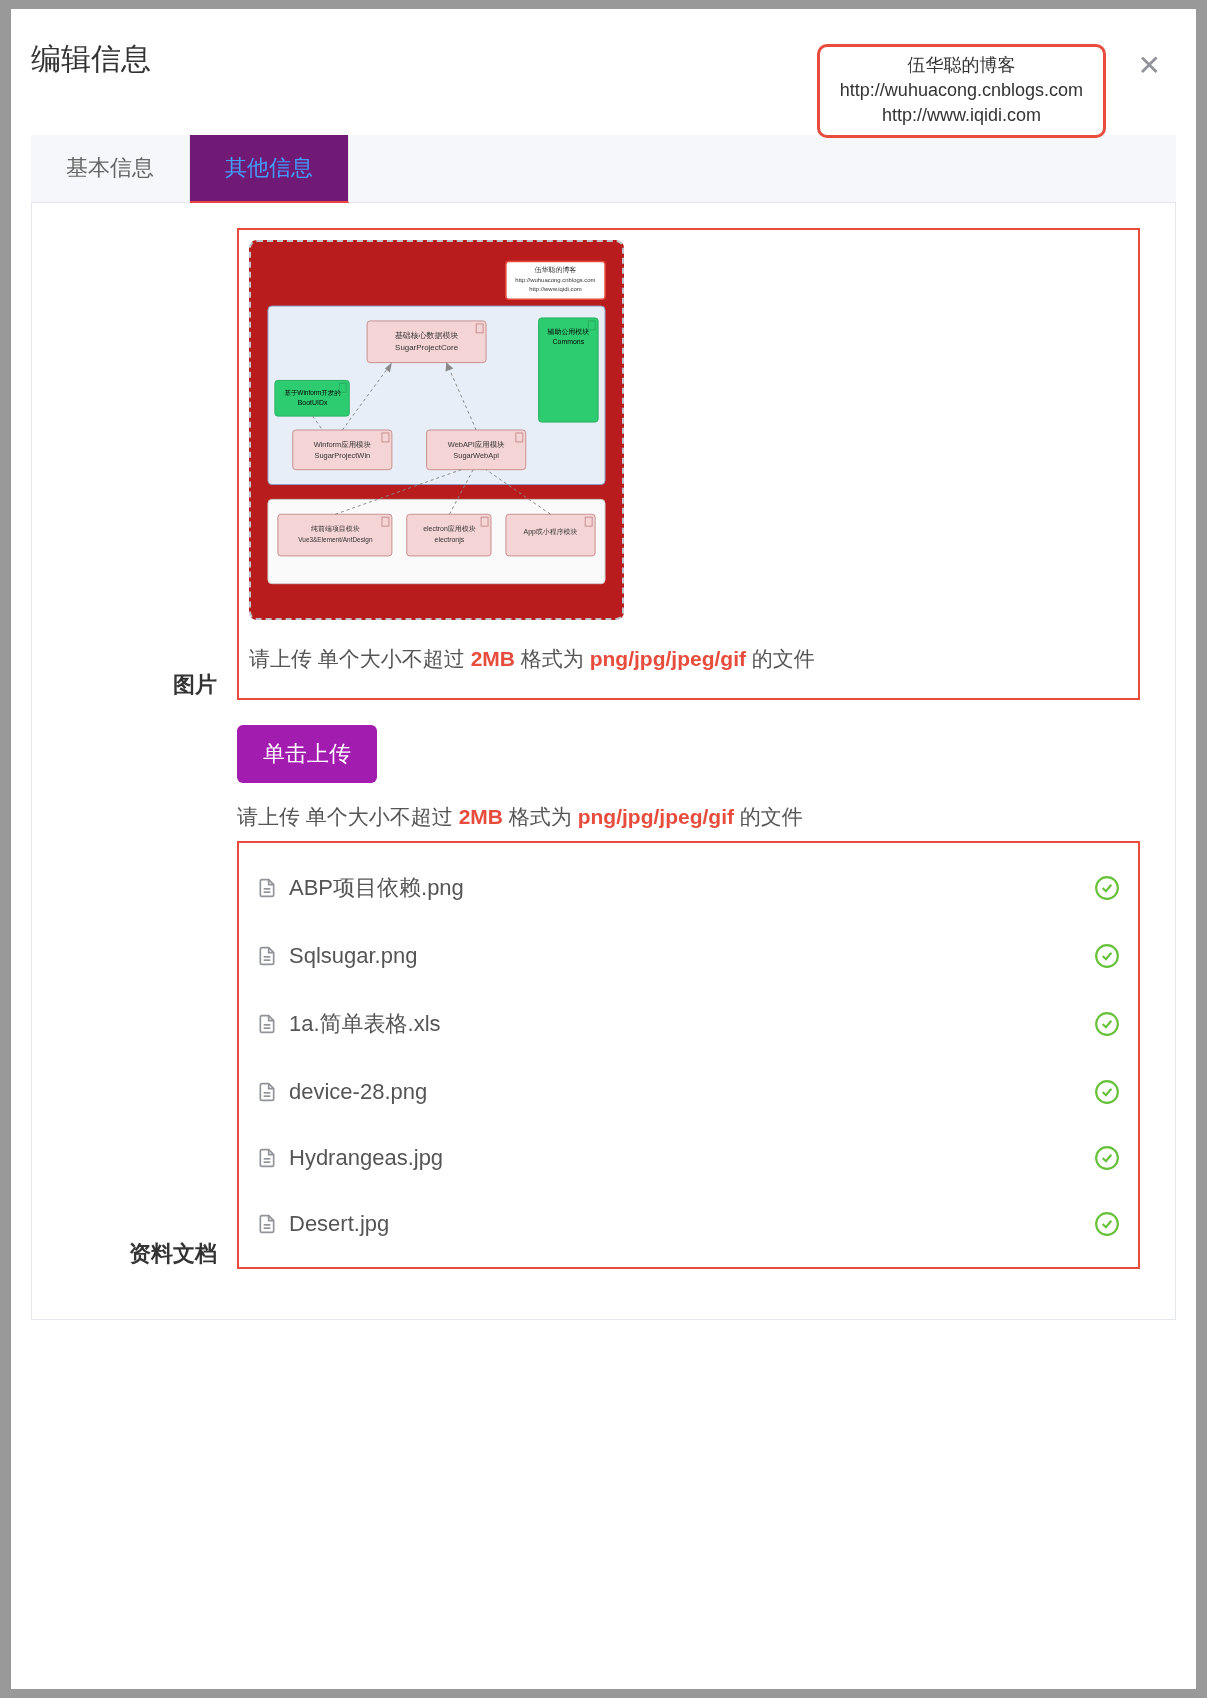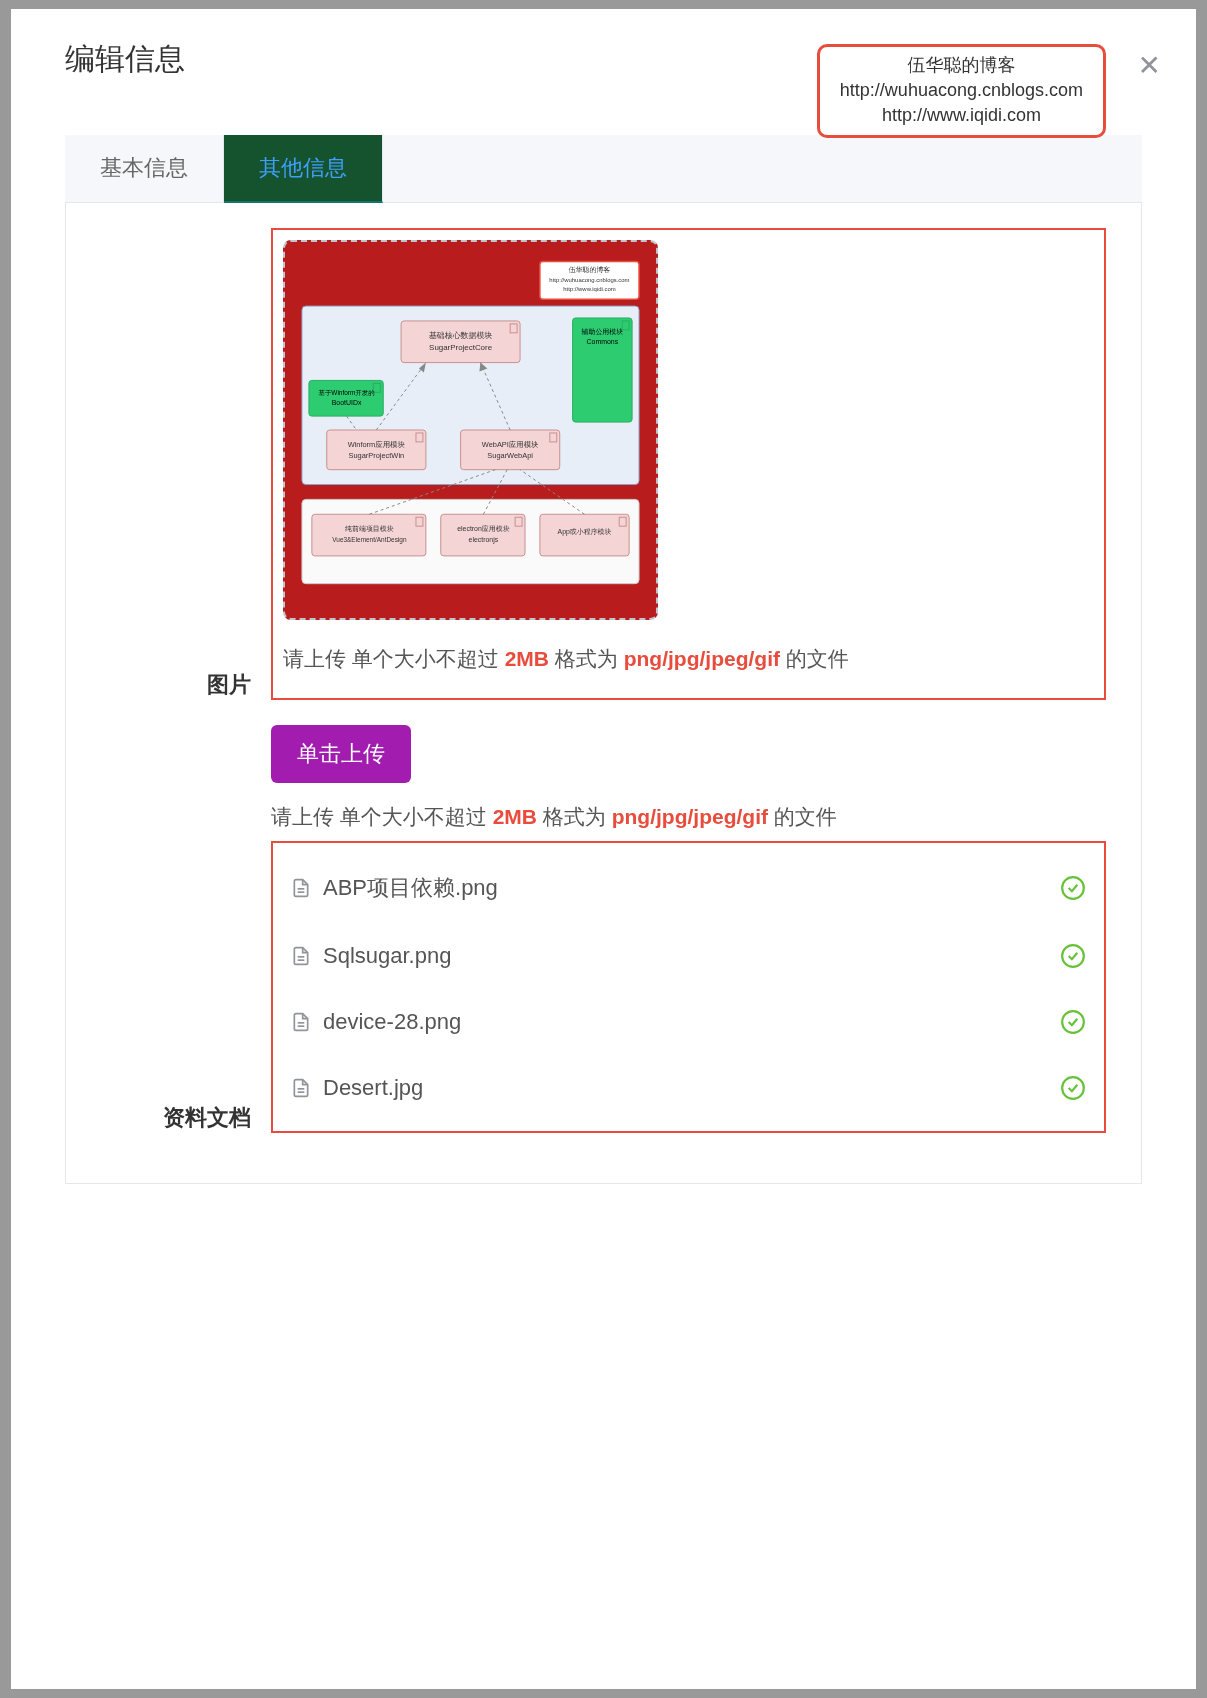--- a/index.html
+++ b/index.html
@@ -10,21 +10,21 @@
     height: 1698px;
     display: flex;
     align-items: center;
     justify-content: center;
   }
   .modal {
     background: #fff;
     width: 1185px;
     height: 1680px;
     position: relative;
-    padding: 30px 54px;
+    padding: 30px 20px;
     overflow: hidden;
   }
   .modal-header {
     display: flex;
     justify-content: space-between;
     align-items: flex-start;
     margin-bottom: 55px;
   }
   .modal-title {
     font-size: 30px;
@@ -59,23 +59,23 @@
   }
   .tab {
     padding: 18px 35px;
     font-size: 22px;
     color: #666;
     cursor: pointer;
     background: #f5f7fa;
     border-right: 1px solid #e4e7ed;
   }
   .tab.active {
-    background: #14532d;
+    background: #701a75;
     color: #409eff;
-    border-bottom: 2px solid #0f766e;
+    border-bottom: 2px solid #ef4444;
     margin-bottom: -1px;
   }
   .tab-content {
     border: 1px solid #e4e7ed;
     border-top: none;
     padding: 25px 35px;
   }
   .form-row {
     display: flex;
     align-items: flex-end;
@@ -289,21 +289,51 @@
                 </svg>
               </li>
               <li class="file-item">
                 <div class="file-item-left">
                   <svg class="file-icon" viewBox="0 0 24 24" fill="none" stroke="#909399" stroke-width="2">
                     <path d="M14 2H6a2 2 0 0 0-2 2v16a2 2 0 0 0 2 2h12a2 2 0 0 0 2-2V8z"></path>
                     <polyline points="14 2 14 8 20 8"></polyline>
                     <line x1="8" y1="13" x2="16" y2="13"></line>
                     <line x1="8" y1="17" x2="16" y2="17"></line>
                   </svg>
+                  <span>1a.简单表格.xls</span>
+                </div>
+                <svg class="check-icon" viewBox="0 0 24 24" fill="none" stroke="#67c23a" stroke-width="2">
+                  <circle cx="12" cy="12" r="10"></circle>
+                  <polyline points="8 12 11 15 16 9"></polyline>
+                </svg>
+              </li>
+              <li class="file-item">
+                <div class="file-item-left">
+                  <svg class="file-icon" viewBox="0 0 24 24" fill="none" stroke="#909399" stroke-width="2">
+                    <path d="M14 2H6a2 2 0 0 0-2 2v16a2 2 0 0 0 2 2h12a2 2 0 0 0 2-2V8z"></path>
+                    <polyline points="14 2 14 8 20 8"></polyline>
+                    <line x1="8" y1="13" x2="16" y2="13"></line>
+                    <line x1="8" y1="17" x2="16" y2="17"></line>
+                  </svg>
                   <span>device-28.png</span>
+                </div>
+                <svg class="check-icon" viewBox="0 0 24 24" fill="none" stroke="#67c23a" stroke-width="2">
+                  <circle cx="12" cy="12" r="10"></circle>
+                  <polyline points="8 12 11 15 16 9"></polyline>
+                </svg>
+              </li>
+              <li class="file-item">
+                <div class="file-item-left">
+                  <svg class="file-icon" viewBox="0 0 24 24" fill="none" stroke="#909399" stroke-width="2">
+                    <path d="M14 2H6a2 2 0 0 0-2 2v16a2 2 0 0 0 2 2h12a2 2 0 0 0 2-2V8z"></path>
+                    <polyline points="14 2 14 8 20 8"></polyline>
+                    <line x1="8" y1="13" x2="16" y2="13"></line>
+                    <line x1="8" y1="17" x2="16" y2="17"></line>
+                  </svg>
+                  <span>Hydrangeas.jpg</span>
                 </div>
                 <svg class="check-icon" viewBox="0 0 24 24" fill="none" stroke="#67c23a" stroke-width="2">
                   <circle cx="12" cy="12" r="10"></circle>
                   <polyline points="8 12 11 15 16 9"></polyline>
                 </svg>
               </li>
               <li class="file-item">
                 <div class="file-item-left">
                   <svg class="file-icon" viewBox="0 0 24 24" fill="none" stroke="#909399" stroke-width="2">
                     <path d="M14 2H6a2 2 0 0 0-2 2v16a2 2 0 0 0 2 2h12a2 2 0 0 0 2-2V8z"></path>

